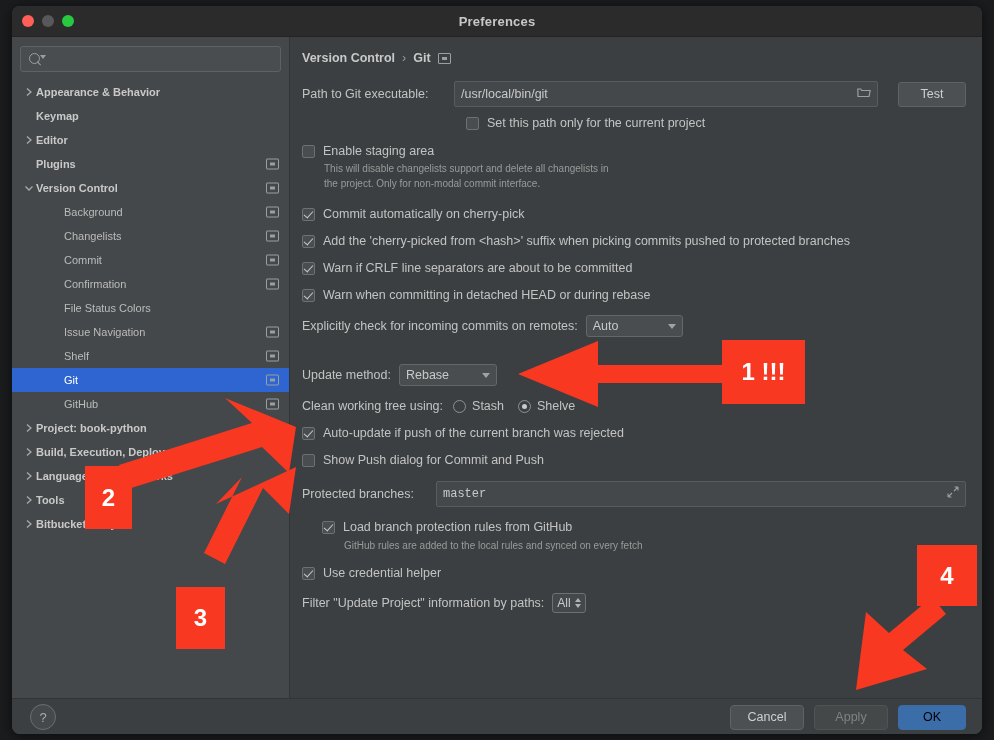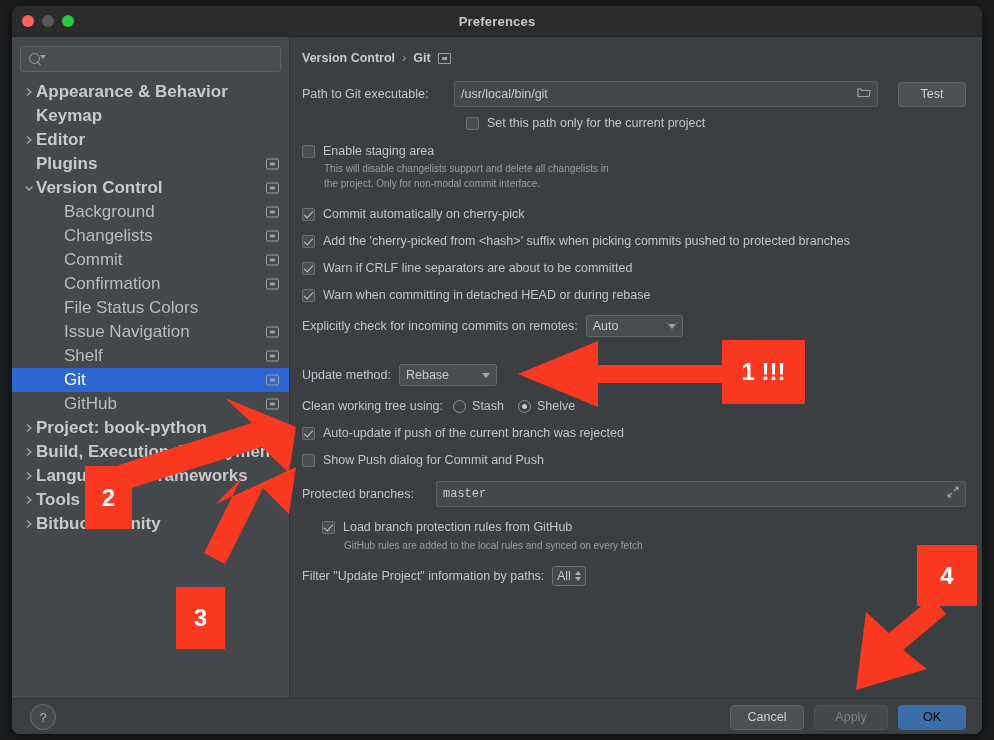--- a/index.html
+++ b/index.html
@@ -44,21 +44,21 @@
     position:absolute;left:8px;top:8px;width:5px;height:1.4px;background:#9a9fa2;
     transform:rotate(45deg);transform-origin:left center;
   }
   .mag .caret{
     position:absolute;left:11px;top:2px;width:0;height:0;
     border-left:3px solid transparent;border-right:3px solid transparent;border-top:4px solid #9a9fa2;
   }
   .tree{padding-top:2px;}
   .row{
     height:24px;display:flex;align-items:center;padding:0 10px 0 10px;
-    font-size:17px;color:#bbbbbb;position:relative;
+    font-size:11px;color:#bbbbbb;position:relative;
   }
   .row.sel{background:#2f65d0;}
   .row.sel .label{color:#ffffff;}
   .chev{
     width:14px;flex:0 0 14px;color:#a9a9a9;font-size:10px;display:flex;
     align-items:center;justify-content:center;
   }
   .chev svg{display:block;}
   .row .label{white-space:nowrap;overflow:hidden;}
   .row.bold .label{font-weight:bold;color:#c9c9c9;}
@@ -428,20 +428,24 @@
           </span>
         </div>
       </div>
 
       <div class="cbrow" style="margin-top:13px;margin-left:20px;">
         <div class="cb checked"></div>
         <div class="cbtext">Load branch protection rules from GitHub</div>
       </div>
       <div class="hint" style="margin-left:42px;margin-top:4px;">GitHub rules are added to the local rules and synced on every fetch</div>
 
+      <div class="cbrow" style="margin-top:13px;">
+        <div class="cb checked"></div>
+        <div class="cbtext">Use credential helper</div>
+      </div>
 
       <div class="lineRow" style="margin-top:13px;">
         <div class="lbl">Filter "Update Project" information by paths:</div>
         <div class="stepper" style="margin-left:8px;">
           <span>All</span>
           <span class="ud">
               <i class="u"></i>
               <i class="d"></i>
             </span>
         </div>

